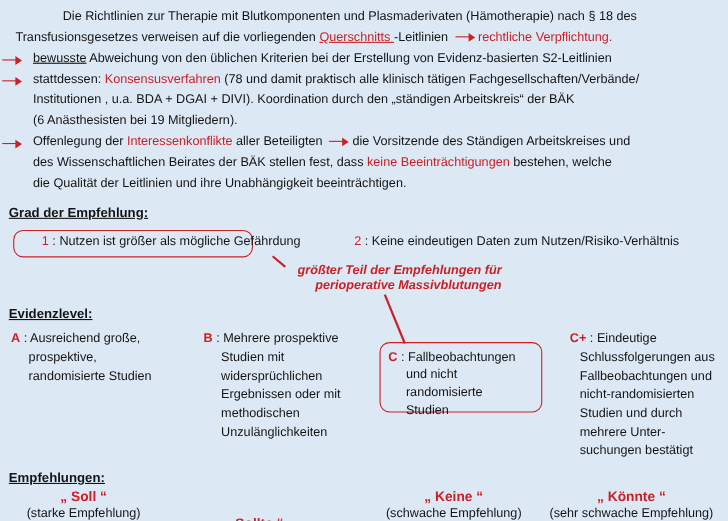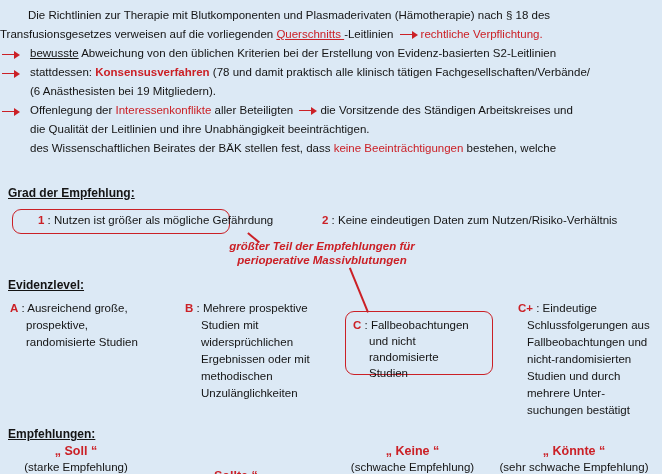--- a/index.html
+++ b/index.html
@@ -13,28 +13,28 @@
     width: 662px; height: 474px;
     font-family: "Liberation Sans", sans-serif;
     font-size: 11.5px;
     color: var(--text);
   }
   .page {
     position: relative; width: 662px; height: 474px;
     background: var(--bg); overflow: hidden;
   }
   .red { color: var(--red); }
-  .bold { font-weight: bold; }
+  .bold { font-weight: normal; }
   .ul { text-decoration: underline; }
 
   
   .intro { position: absolute; left: 0; top: 6px; width: 662px; }
   .line { height: 19px; line-height: 19px; white-space: nowrap; }
-  .pl10 { padding-left: 28px; }
-  .pl14 { }
+  .pl10 { padding-left: 16px; margin-left: 41px; }
+  .pl14 { padding-left: 14px; }
   .pl30 { padding-left: 30px; }
   .bullet { padding-left: 30px; position: relative; }
 
   
   .arrow { display: inline-block; position: relative; width: 18px; height: 10px; }
   .arrow::before {
     content: ""; position: absolute; left: 0; top: 4.5px;
     width: 14px; height: 1.6px; background: var(--red);
   }
   .arrow::after {
@@ -60,21 +60,21 @@
     position: absolute; left: 12px; top: 209px;
     width: 218px; height: 25px;
     border: 1.5px solid var(--red); border-radius: 9px;
     padding-left: 25px; line-height: 21px; white-space: nowrap;
     background: transparent;
   }
   .grade2 { position: absolute; left: 322px; top: 212px; line-height: 17px; white-space: nowrap; }
 
   .callout-note {
     position: absolute; left: 188px; top: 239px; width: 268px;
-    text-align: center; color: var(--red);
+    text-align: right; color: var(--red);
     font-weight: bold; font-style: italic;
     line-height: 14px; white-space: pre-line;
   }
   .tail { position: absolute; height: 1.6px; background: var(--red); transform-origin: left center; }
   .tail1 { left: 248px; top: 232px; width: 15px; transform: rotate(40deg); }
   .tail2 { left: 350px; top: 267px; width: 48px; transform: rotate(67.7deg); }
 
   
   .ev { position: absolute; top: 300px; white-space: pre-line; line-height: 17px; }
   .ev .ltr { color: var(--red); font-weight: bold; }
@@ -105,27 +105,28 @@
 
   <div class="intro">
     <div class="line pl10"><span>Die Richtlinien zur Therapie mit Blutkomponenten und Plasmaderivaten (Hämotherapie) nach § 18 des</span></div>
 
     <div class="line pl14"><span>Transfusionsgesetzes verweisen auf die vorliegenden </span><span class="red ul">Querschnitts </span><span> -Leitlinien </span><span class="arrow inline"></span><span class="red">rechtliche Verpflichtung.</span></div>
 
     <div class="line bullet"><span class="arrow margin"></span><span class="ul">bewusste</span><span> Abweichung von den üblichen Kriterien bei der Erstellung von Evidenz-basierten S2-Leitlinien</span></div>
 
     <div class="line bullet"><span class="arrow margin"></span><span>stattdessen: </span><span class="red bold">Konsensusverfahren</span><span> (78 und damit praktisch alle klinisch tätigen Fachgesellschaften/Verbände/</span></div>
 
+    <div class="line pl30"><span>Institutionen , u.a. BDA + DGAI + DIVI). Koordination durch den „ständigen Arbeitskreis“ der BÄK</span></div>
     <div class="line pl30"><span>(6 Anästhesisten bei 19 Mitgliedern).</span></div>
 
     <div class="line bullet"><span class="arrow margin"></span><span>Offenlegung  der </span><span class="red">Interessenkonflikte</span><span>  aller Beteiligten </span><span class="arrow inline"></span><span>die Vorsitzende des Ständigen Arbeitskreises und</span></div>
 
+    <div class="line pl30"><span>des Wissenschaftlichen Beirates der BÄK stellen fest, dass </span><span class="red">keine Beeinträchtigungen</span><span> bestehen, welche</span></div>
+
     <div class="line pl30"><span>die Qualität der Leitlinien und ihre Unabhängigkeit beeinträchtigen.</span></div>
-
-    <div class="line pl30"><span>des Wissenschaftlichen Beirates der BÄK stellen fest, dass </span><span class="red">keine Beeinträchtigungen</span><span> bestehen, welche</span></div>
   </div>
 
   <div class="heading h-grad">Grad der Empfehlung:</div>
 
   <div class="grade1-box"><span class="red bold">1</span><span> :  Nutzen ist größer als mögliche Gefährdung</span></div>
   <div class="tail tail1"></div>
 
   <div class="grade2"><span class="red bold">2</span><span> :  Keine eindeutigen Daten zum Nutzen/Risiko-Verhältnis</span></div>
 
   <div class="callout-note">größter Teil der Empfehlungen für

